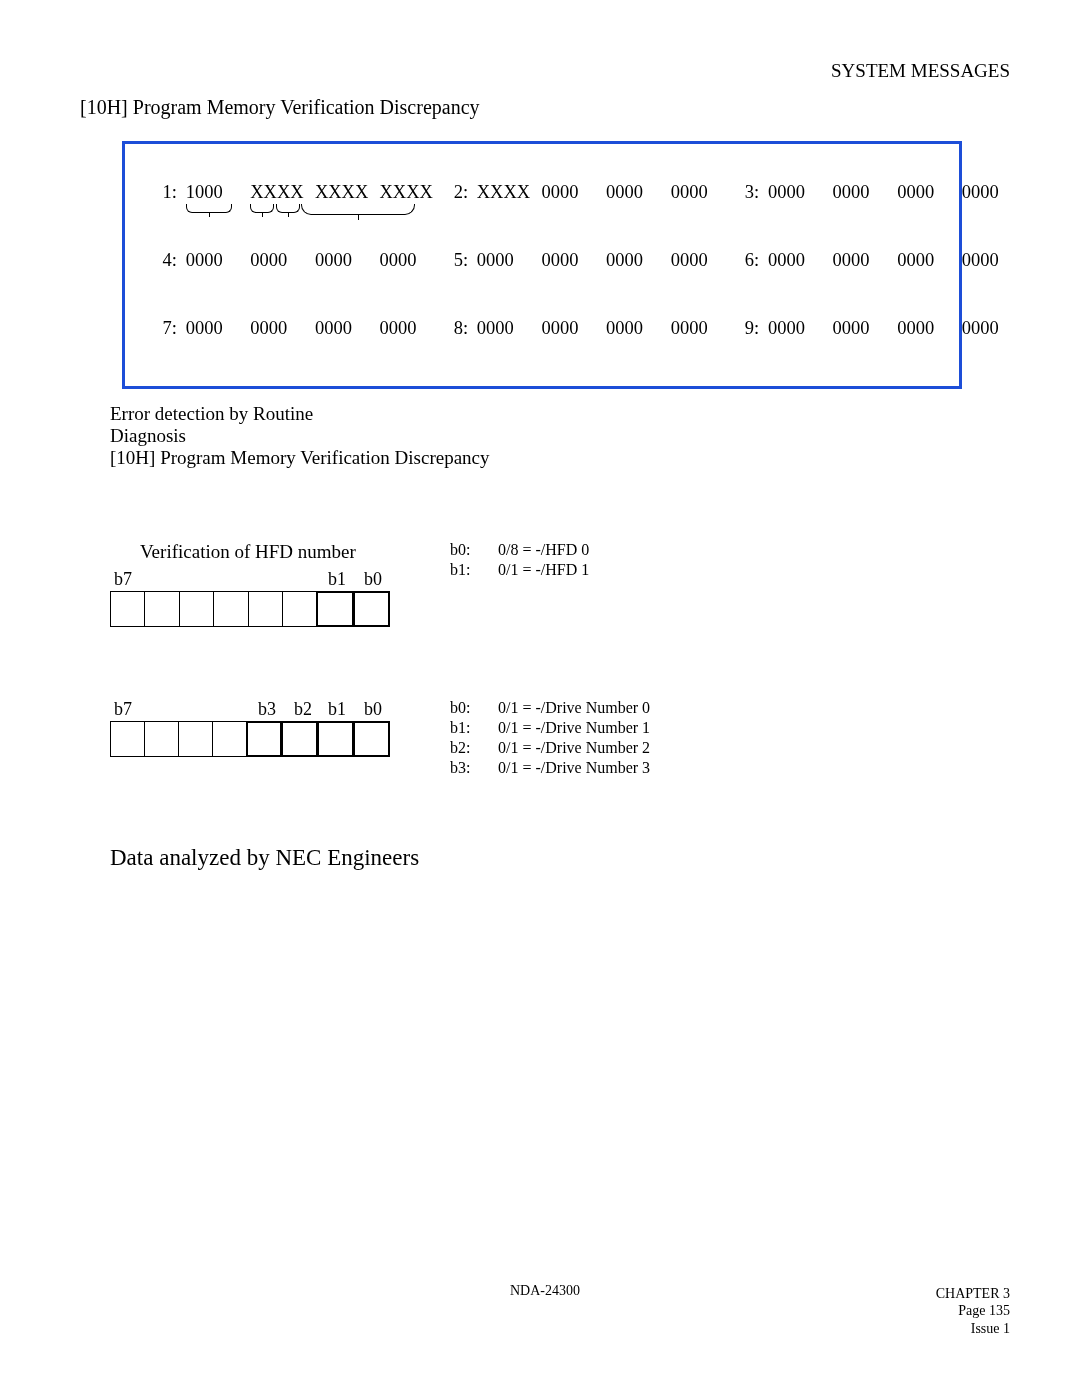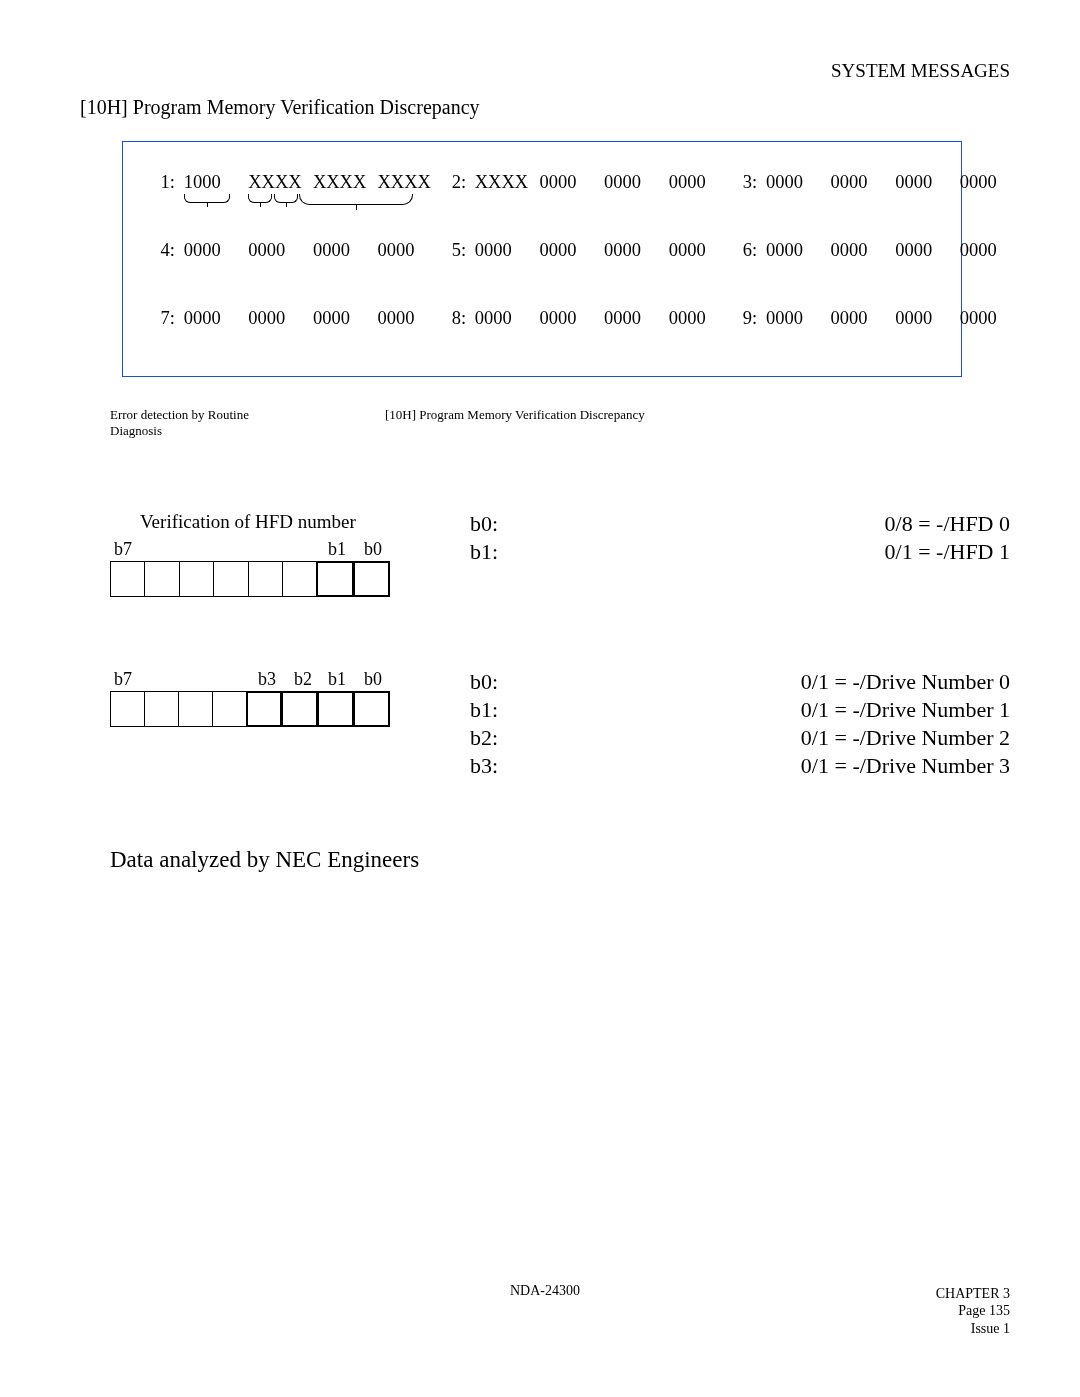--- a/index.html
+++ b/index.html
@@ -19,23 +19,23 @@
   .hdr-right {
     text-align: right;
     font-size: 19px;
     margin-bottom: 14px;
   }
   .title {
     font-size: 20px;
     margin-bottom: 22px;
   }
   .databox {
-    border: 1px solid #1d4ed8;
+    border: 3px solid #1d4ed8;
     margin-left: 42px;
-    padding: 10px 20px 22px 28px;
+    padding: 18px 20px 22px 28px;
     font-size: 18.5px;
     width: 840px;
     box-sizing: border-box;
   }
   .datarow {
     white-space: nowrap;
     margin: 20px 0 28px 0;
     position: relative;
     height: 40px;
   }
@@ -126,22 +126,23 @@
     left: 50%;
     bottom: -6px;
     width: 1px;
     height: 6px;
     background: #000;
   }
 
   .two-col {
     display: flex;
     margin-left: 30px;
-    margin-top: 30px;
-    font-size: 13px;
+    margin-top: 14px;
+    font-size: 19px;
+    flex-direction: column;
   }
   .two-col .left {
     width: 275px;
   }
   .two-col .right {
     flex: 1;
   }
 
   .section {
     display: flex;
@@ -180,22 +181,21 @@
     margin-left: -1px;
     box-sizing: border-box;
   }
   .bit-row .cell:first-child { margin-left: 0; }
   .bit-row .cell.bold {
     border-width: 2.5px;
   }
   .desc-line {
     display: flex;
     margin-bottom: 2px;
-    font-size: 22px;
-    text-align: right;
+    font-size: 16px;
   }
   .desc-line .k { width: 48px; }
   .desc-line .v { flex: 1; }
 
   .note {
     margin-left: 30px;
     margin-top: 66px;
     font-size: 23px;
   }
 

